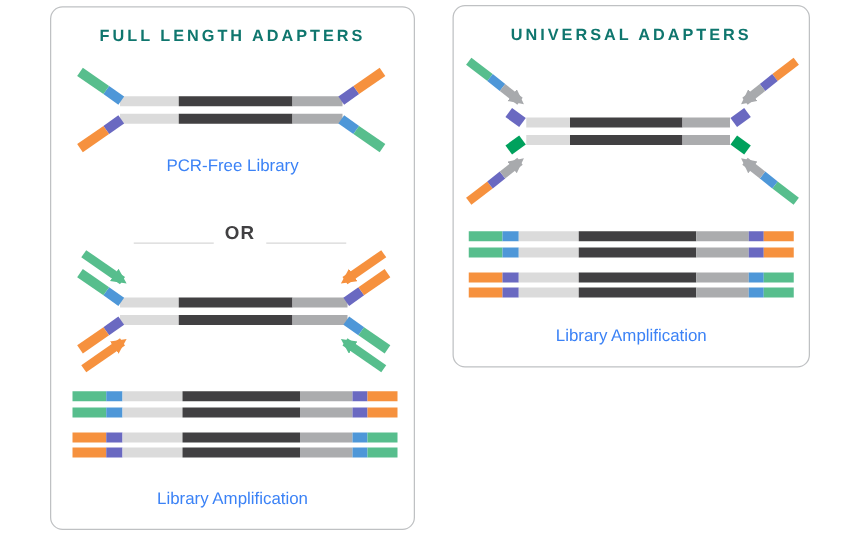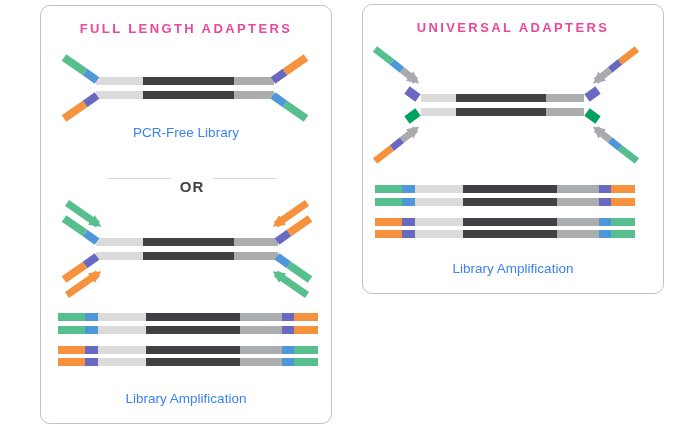--- a/index.html
+++ b/index.html
@@ -1,27 +1,27 @@
 <!DOCTYPE html>
 <html><head>
 <meta charset="utf-8">
 <style>
   html,body{margin:0;padding:0;background:#ffffff;}
   .stage{position:relative;width:687px;height:435px;background:#ffffff;
          font-family:"Liberation Sans",sans-serif;overflow:hidden;}
   .panel{position:absolute;background:#ffffff;border:1px solid #bfc1c3;border-radius:10px;}
   .panel-left{left:40px;top:5px;width:290px;height:417px;}
-  .panel-right{left:362px;top:4px;width:284px;height:288px;padding-left:16px;}
+  .panel-right{left:362px;top:4px;width:284px;height:288px;}
   .panel-title{position:absolute;top:15px;left:0;right:0;margin:0;text-align:center;
-      font-size:13px;font-weight:bold;letter-spacing:2.4px;color:#ec4899;}
+      font-size:13px;font-weight:bold;letter-spacing:2.4px;color:#0f766e;}
   .label{position:absolute;left:0;right:0;text-align:center;font-size:13.5px;color:#3b82f6;}
   .label-pcr{top:119px;}
   .label-amp-left{top:385px;}
   .label-amp-right{top:256px;}
-  .or-row{position:absolute;top:172px;left:12px;right:0;display:flex;align-items:flex-start;
+  .or-row{position:absolute;top:172px;left:12px;right:0;display:flex;align-items:flex-end;
       justify-content:center;gap:9px;}
   .or-line{display:inline-block;width:64px;height:1px;background:#d8d8d8;}
   .or-text{font-size:15px;font-weight:bold;letter-spacing:1px;color:#414042;}
   svg{position:absolute;overflow:visible;}
   .svg-d1{left:20px;top:48px;}
   .svg-d2{left:18px;top:195px;}
   .svg-prod-left{left:17px;top:307px;}
   .svg-du{left:8px;top:40px;}
   .svg-prod-right{left:12px;top:180px;}
 </style>

